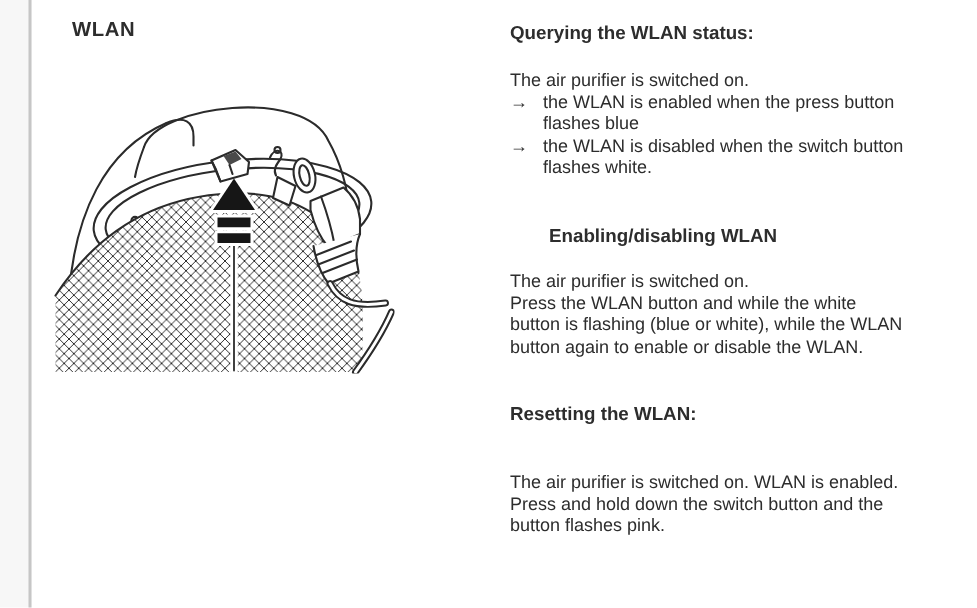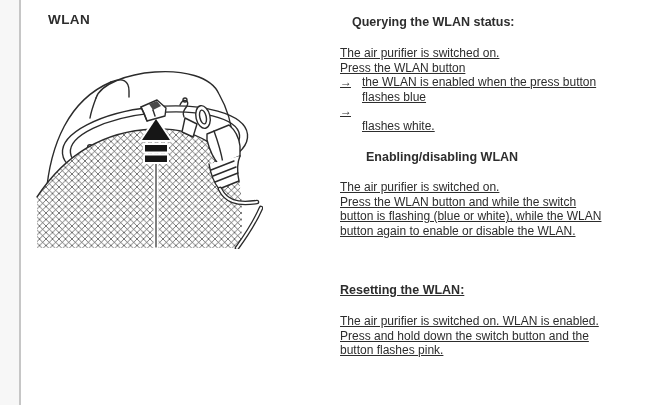--- a/index.html
+++ b/index.html
@@ -33,28 +33,28 @@
   .content {
     position: absolute; left: 340px; top: 0;
     width: 306px; height: 405px;
     font-size: 12px; line-height: 14.6px;
   }
   .sec-heading {
     position: absolute; left: 0;
     font-size: 12.5px; font-weight: 700; line-height: 14px;
     margin: 0; color: #2d2d2d; white-space: nowrap;
   }
-  .sec-body { position: absolute; left: 0; width: 306px; text-decoration: underline; }
+  .sec-body { position: absolute; left: 0; width: 306px; }
   .body-line { white-space: nowrap; }
 
-  .h1 { top: 15px; margin-left: 12px; }
+  .h1 { top: 15px; }
   .b1 { top: 46px; }
   .h2 { top: 150px; margin-left: 26px; }
   .b2 { top: 180px; }
-  .h3 { top: 283px; text-decoration: underline; }
+  .h3 { top: 269px; }
   .b3 { top: 314px; }
 
   .bullet { display: flex; align-items: flex-start; }
   .bullet .arrow {
     flex: 0 0 22px; width: 22px;
     font-weight: 700; letter-spacing: -1px;
   }
   .bullet .bullet-text { flex: 1; }
 </style>
 </head>
@@ -137,42 +137,41 @@
       <path d="M 228 164 C 221 180 212 193 204 204" stroke="#ffffff" stroke-width="2"></path>
     </g>
   </svg>
 
   <div class="content">
 
     <h3 class="sec-heading h1">Querying the WLAN status:</h3>
 
     <div class="sec-body b1">
       <div class="body-line">The air purifier is switched on.</div>
-      <div class="body-line">Press the WLAN button</div>
       <div class="bullet">
         <span class="arrow">→</span>
         <span class="bullet-text">
           <span>the WLAN is enabled when the press button</span><br>
           <span>flashes blue</span>
         </span>
       </div>
       <div class="bullet">
         <span class="arrow">→</span>
         <span class="bullet-text">
-          <br>
+          <span>the WLAN is disabled when the switch button</span><br>
           <span>flashes white.</span>
         </span>
       </div>
     </div>
 
     <h3 class="sec-heading h2">Enabling/disabling WLAN</h3>
 
     <div class="sec-body b2">
       <div class="body-line">The air purifier is switched on.</div>
-      <div class="body-line">Press the WLAN button and while the switch</div>
+      <div class="body-line">Press the WLAN button and while the white</div>
       <div class="body-line">button is flashing (blue or white), while the WLAN</div>
       <div class="body-line">button again to enable or disable the WLAN.</div>
     </div>
 
     <h3 class="sec-heading h3">Resetting the WLAN:</h3>
 
     <div class="sec-body b3">
       <div class="body-line">The air purifier is switched on. WLAN is enabled.</div>
       <div class="body-line">Press and hold down the switch button and the</div>
       <div class="body-line">button flashes pink.</div>

